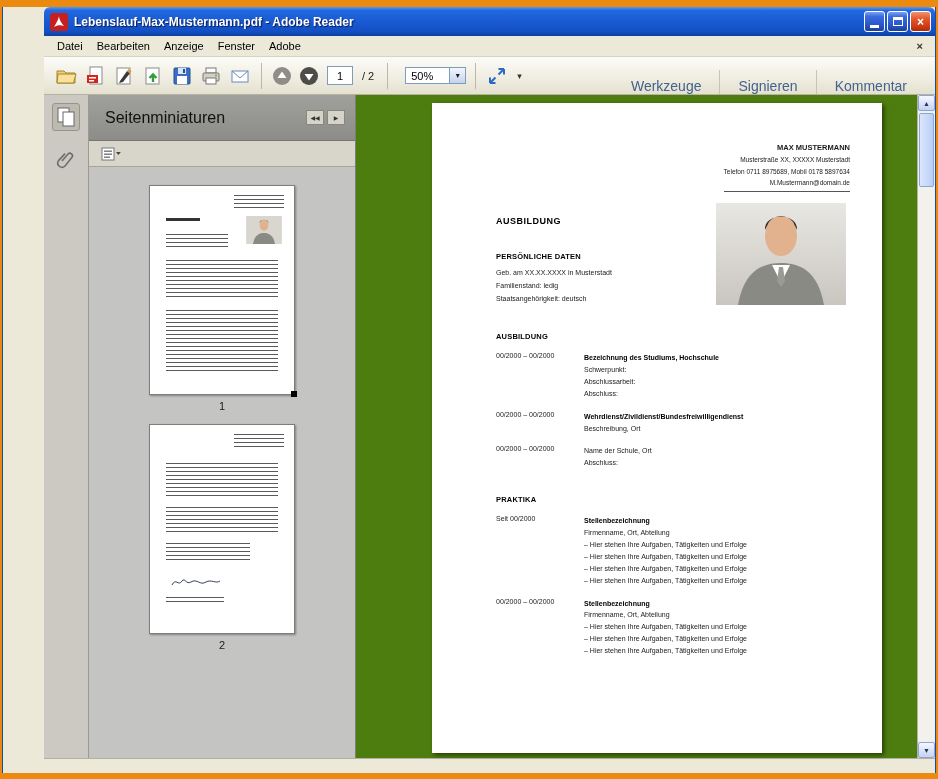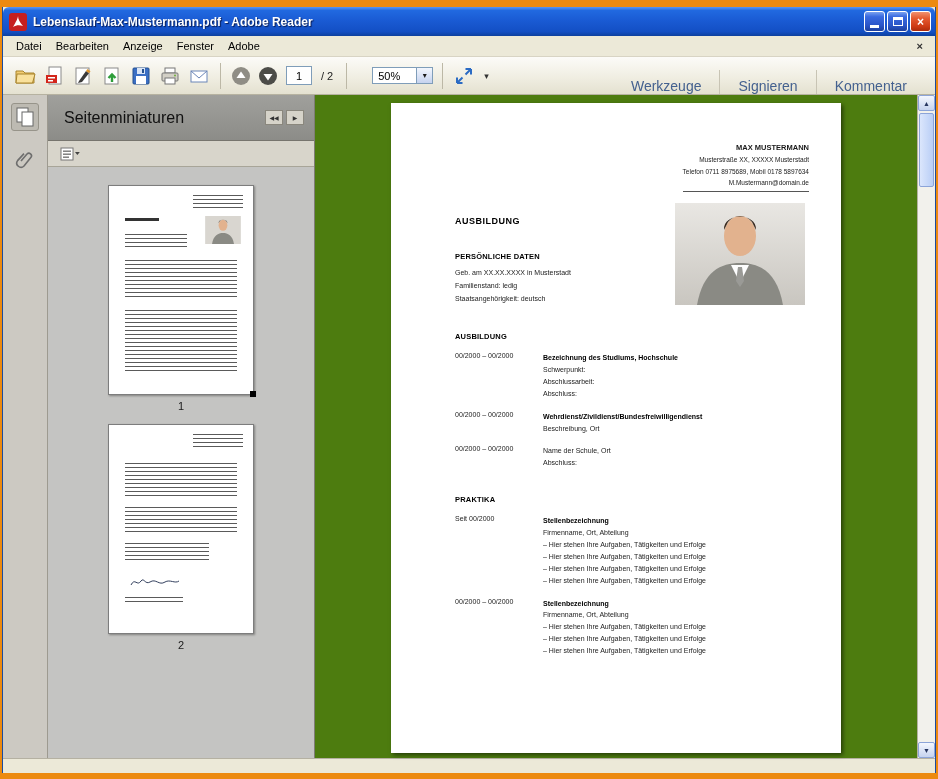--- a/index.html
+++ b/index.html
@@ -5,21 +5,21 @@
   html,body{margin:0;padding:0;}
   body{
     width:938px;height:779px;position:relative;overflow:hidden;
     background:#ec8a10;
     font-family:"Liberation Sans",sans-serif;
     -webkit-font-smoothing:antialiased;
   }
   .window{
     position:absolute;left:2px;top:7px;width:934px;height:766px;
     display:flex;flex-direction:column;background:#ece9d8;
-    border-left:1px solid #1a4ba0;border-right:1px solid #1a4ba0;box-sizing:border-box;
+    border-left:1px solid #1a4ba0;border-right:1px solid #1a4ba0;box-sizing:border-box;padding-left:41px;
   }
   
   .titlebar{
     height:29px;flex:none;display:flex;align-items:center;gap:6px;padding:0 4px 0 6px;
     background:linear-gradient(180deg,#5a96f2 0%,#2169e0 12%,#1a5bd4 45%,#134fc4 85%,#0d409e 100%);
     border-top-left-radius:6px;border-top-right-radius:6px;
   }
   .app-icon{width:18px;height:18px;flex:none;}
   .title-text{
     color:#fff;font-weight:bold;font-size:12px;flex:1;
@@ -50,21 +50,21 @@
     border-bottom:1px solid #b6b2a0;
   }
   .tb-icon{width:24px;height:24px;display:flex;align-items:center;justify-content:center;border-radius:3px;}
   .tb-sep{width:1px;height:26px;background:#bcb8a6;margin:0 4px;flex:none;}
   .round-btn{width:22px;height:22px;}
   .page-input{
     width:24px;height:17px;border:1px solid #7f9db9;font-size:11px;text-align:center;
     font-family:"Liberation Sans",sans-serif;background:#fff;padding:0;margin-left:2px;
   }
   .page-total{font-size:11px;color:#222;margin:0 4px 0 4px;}
-  .zoom-combo{display:flex;align-items:center;margin-left:16px;}
+  .zoom-combo{display:flex;align-items:center;margin-left:8px;}
   .zoom-value{
     width:44px;height:17px;border:1px solid #7f9db9;border-right:none;background:#fff;
     font-size:11px;display:flex;align-items:center;padding-left:5px;box-sizing:border-box;
   }
   .zoom-drop{
     width:17px;height:17px;border:1px solid #7f9db9;box-sizing:border-box;
     background:linear-gradient(180deg,#f2f6fd,#c6d3ef);display:flex;align-items:center;justify-content:center;
     font-size:8px;color:#1a1a1a;
   }
   .caret{font-size:9px;color:#333;padding:0 3px;}

